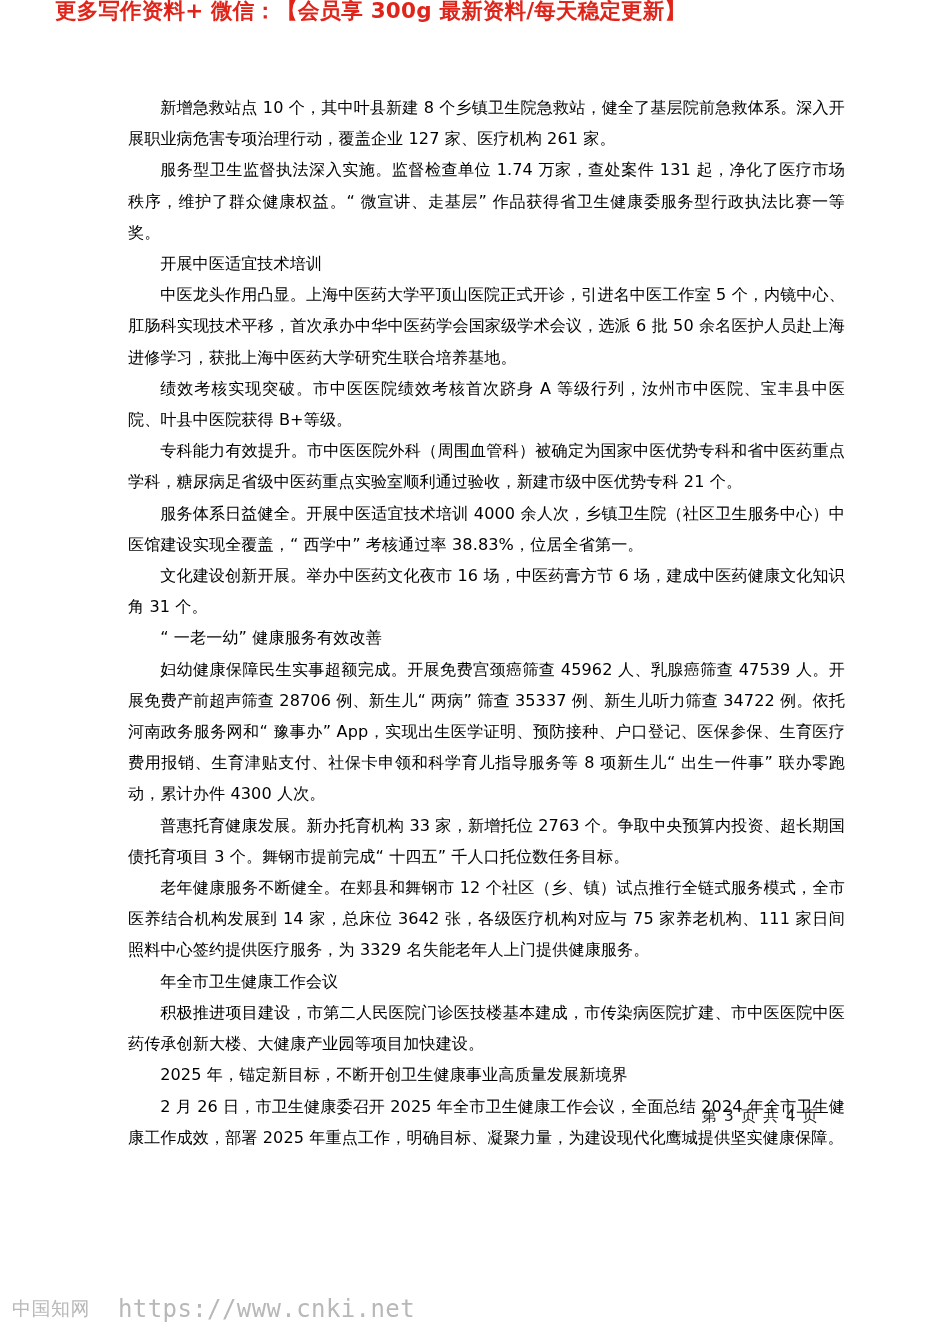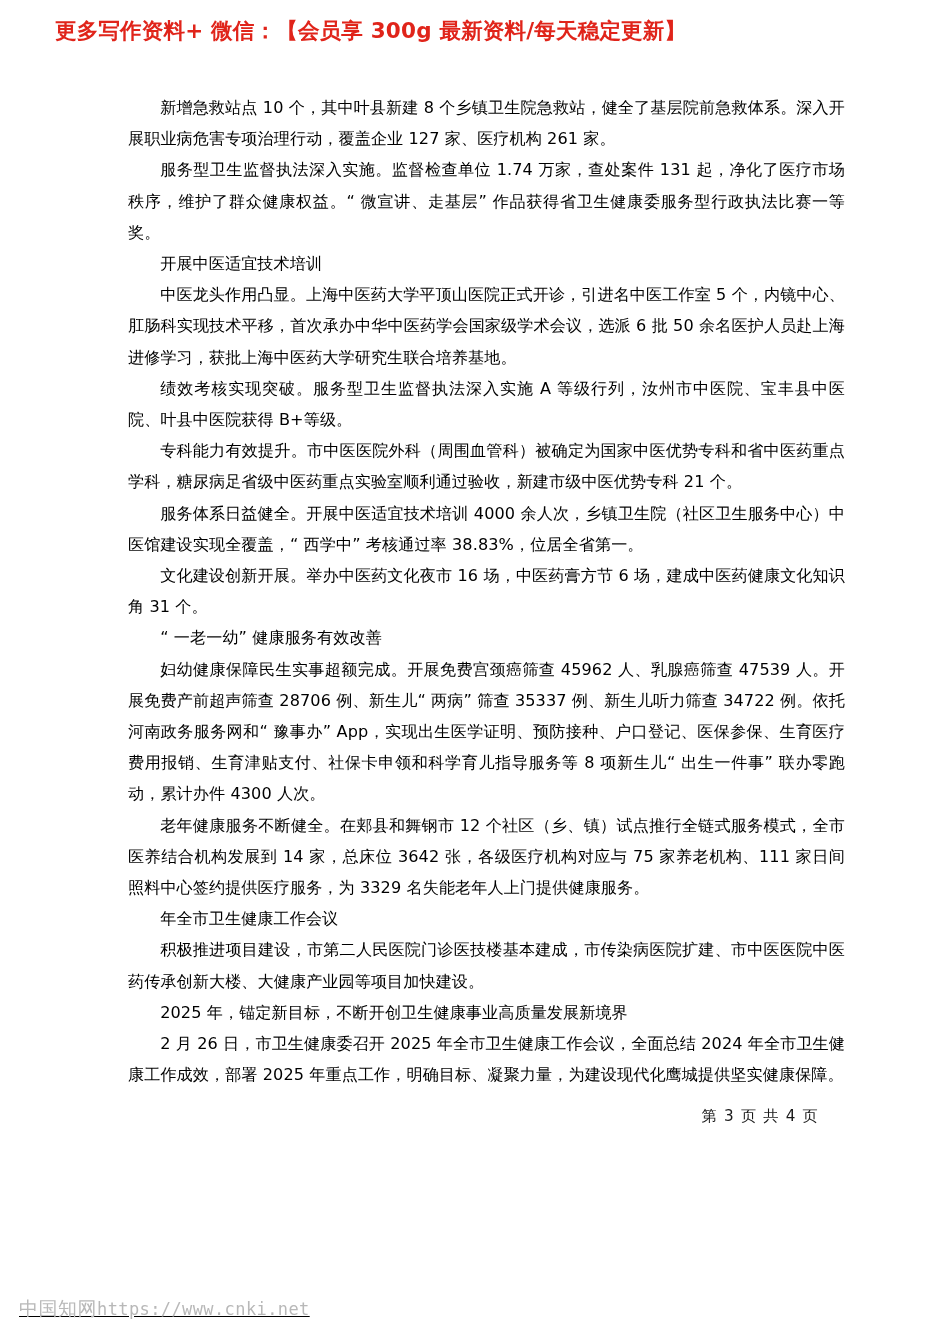--- a/index.html
+++ b/index.html
@@ -16,21 +16,20 @@
   }
 
   
   #promo-banner {
     position: absolute;
     left: 0;
     top: 0;
     width: 950px;
     height: 62px;
     display: flex;
-    align-items: center;
     box-sizing: border-box;
     padding-left: 55px;
   }
   #promo-banner .promo-text {
     color: #e0241a;
     font-family: "DejaVu Sans", "Liberation Sans", sans-serif;
     font-size: 21.5px;
     font-weight: 700;
     letter-spacing: 0.2px;
     white-space: nowrap;
@@ -86,58 +85,59 @@
 
   
   #cnki-watermark {
     position: absolute;
     left: 0;
     bottom: 0;
     width: 950px;
     height: 70px;
     display: flex;
     align-items: center;
-    padding-left: 19px;
+    padding-left: 12px;
     box-sizing: border-box;
-    text-decoration: underline;
   }
   #cnki-watermark .cnki-brand {
     font-family: "DejaVu Sans", "Liberation Sans", sans-serif;
     font-size: 19px;
     color: #b8b8b8;
     letter-spacing: 0.5px;
     white-space: nowrap;
   }
   #cnki-watermark .cnki-url {
+    margin-left: 28px;
     font-family: "DejaVu Sans Mono", "Liberation Mono", monospace;
-    font-size: 17px;
+    font-size: 24px;
     color: #b8b8b8;
     letter-spacing: 0.4px;
     white-space: nowrap;
   }
 </style>
 </head>
 <body>
 
 <div id="promo-banner">
   <span class="promo-text">更多写作资料+ 微信：【会员享 300g 最新资料/每天稳定更新】</span>
 </div>
 
 <div id="document-page">
   <div id="body-text">
       <p>新增急救站点 10 个，其中叶县新建 8 个乡镇卫生院急救站，健全了基层院前急救体系。深入开展职业病危害专项治理行动，覆盖企业 127 家、医疗机构 261 家。</p>
       <p>服务型卫生监督执法深入实施。监督检查单位 1.74 万家，查处案件 131 起，净化了医疗市场秩序，维护了群众健康权益。“ 微宣讲、走基层” 作品获得省卫生健康委服务型行政执法比赛一等奖。</p>
       <p>开展中医适宜技术培训</p>
       <p>中医龙头作用凸显。上海中医药大学平顶山医院正式开诊，引进名中医工作室 5 个，内镜中心、肛肠科实现技术平移，首次承办中华中医药学会国家级学术会议，选派 6 批 50 余名医护人员赴上海进修学习，获批上海中医药大学研究生联合培养基地。</p>
-      <p>绩效考核实现突破。服务型卫生监督执法深入实施 A 等级行列，汝州市中医院、宝丰县中医院、叶县中医院获得 B+等级。</p>
+      <p>绩效考核实现突破。市中医医院绩效考核首次跻身 A 等级行列，汝州市中医院、宝丰县中医院、叶县中医院获得 B+等级。</p>
       <p>专科能力有效提升。市中医医院外科（周围血管科）被确定为国家中医优势专科和省中医药重点学科，糖尿病足省级中医药重点实验室顺利通过验收，新建市级中医优势专科 21 个。</p>
       <p>服务体系日益健全。开展中医适宜技术培训 4000 余人次，乡镇卫生院（社区卫生服务中心）中医馆建设实现全覆盖，“ 西学中” 考核通过率 38.83%，位居全省第一。</p>
       <p>文化建设创新开展。举办中医药文化夜市 16 场，中医药膏方节 6 场，建成中医药健康文化知识角 31 个。</p>
       <p>“ 一老一幼” 健康服务有效改善</p>
       <p>妇幼健康保障民生实事超额完成。开展免费宫颈癌筛查 45962 人、乳腺癌筛查 47539 人。开展免费产前超声筛查 28706 例、新生儿“ 两病” 筛查 35337 例、新生儿听力筛查 34722 例。依托河南政务服务网和“ 豫事办” App，实现出生医学证明、预防接种、户口登记、医保参保、生育医疗费用报销、生育津贴支付、社保卡申领和科学育儿指导服务等 8 项新生儿“ 出生一件事” 联办零跑动，累计办件 4300 人次。</p>
+      <p>普惠托育健康发展。新办托育机构 33 家，新增托位 2763 个。争取中央预算内投资、超长期国债托育项目 3 个。舞钢市提前完成“ 十四五” 千人口托位数任务目标。</p>
       <p>老年健康服务不断健全。在郏县和舞钢市 12 个社区（乡、镇）试点推行全链式服务模式，全市医养结合机构发展到 14 家，总床位 3642 张，各级医疗机构对应与 75 家养老机构、111 家日间照料中心签约提供医疗服务，为 3329 名失能老年人上门提供健康服务。</p>
       <p>年全市卫生健康工作会议</p>
       <p>积极推进项目建设，市第二人民医院门诊医技楼基本建成，市传染病医院扩建、市中医医院中医药传承创新大楼、大健康产业园等项目加快建设。</p>
       <p>2025 年，锚定新目标，不断开创卫生健康事业高质量发展新境界</p>
       <p>2 月 26 日，市卫生健康委召开 2025 年全市卫生健康工作会议，全面总结 2024 年全市卫生健康工作成效，部署 2025 年重点工作，明确目标、凝聚力量，为建设现代化鹰城提供坚实健康保障。</p>
     </div>
 </div>
 
 <div id="page-footer">
   <span class="footer-inner">第 3 页 共 4 页</span>

